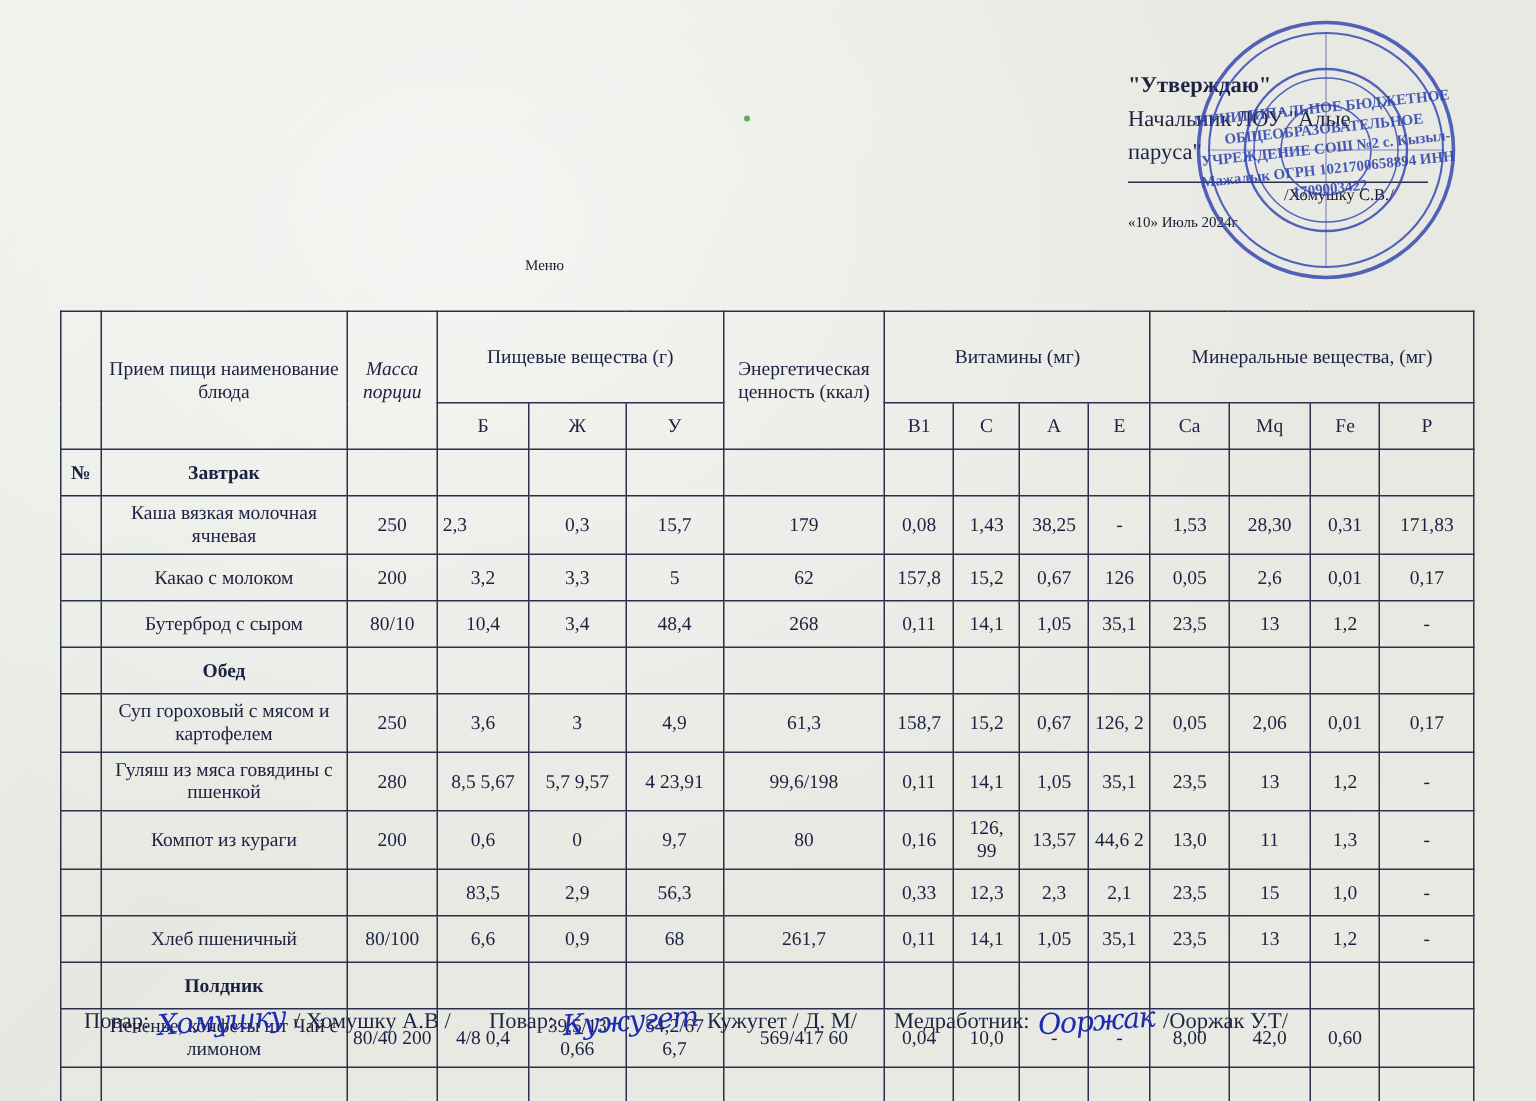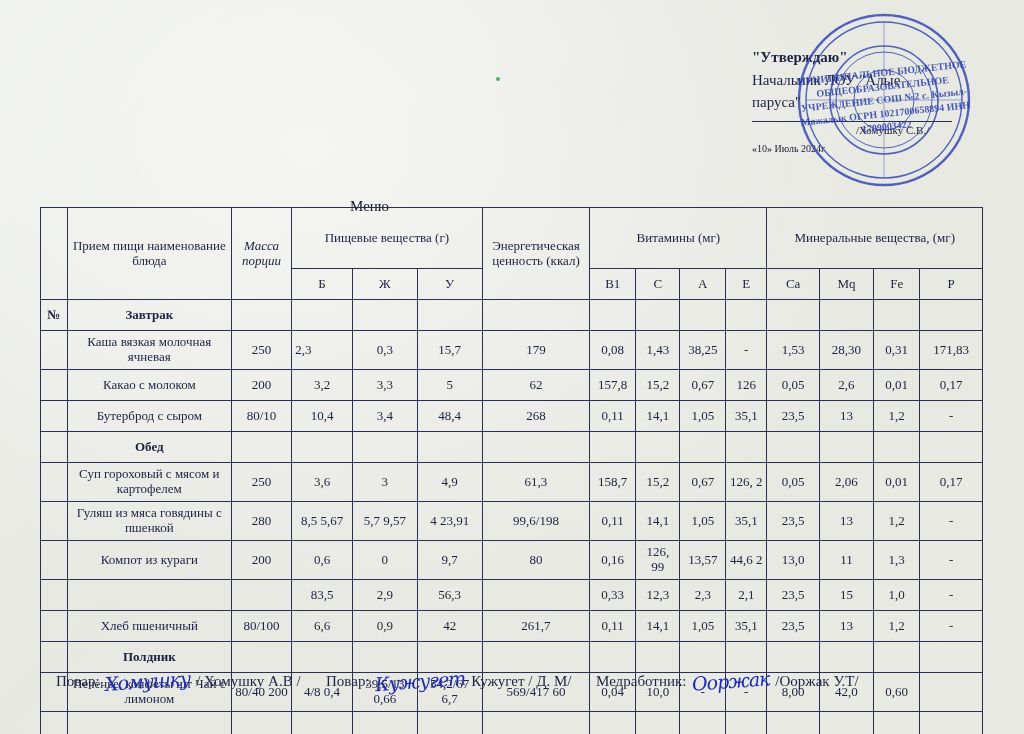--- a/index.html
+++ b/index.html
@@ -97,22 +97,22 @@
     width: 4px;
     height: 4px;
     border-radius: 50%;
     background: #394;
     opacity: .8;
   }
 
   .menu-title {
     position: absolute;
     left: 350px;
-    top: 198px;
-    font-size: 15px;
+    top: 172px;
+    font-size: 10px;
   }
 
   
   .table-wrap {
     position: absolute;
     left: 40px;
     top: 207px;
     width: 943px;
   }
   table.menu {
@@ -415,21 +415,21 @@
           <td>1,0</td>
           <td>-</td>
         </tr>
 
         <tr class="r-med">
           <td></td>
           <td class="dish">Хлеб пшеничный</td>
           <td>80/100</td>
           <td>6,6</td>
           <td>0,9</td>
-          <td>42</td>
+          <td>68</td>
           <td>261,7</td>
           <td>0,11</td>
           <td>14,1</td>
           <td>1,05</td>
           <td>35,1</td>
           <td>23,5</td>
           <td>13</td>
           <td>1,2</td>
           <td>-</td>
         </tr>

